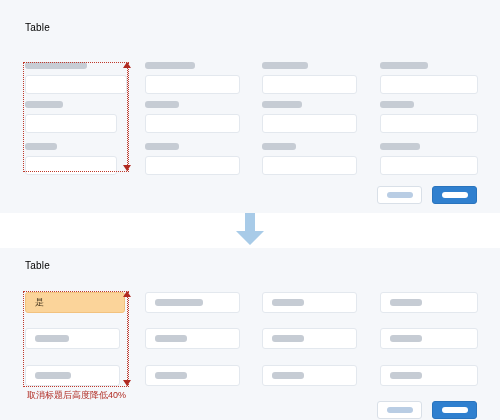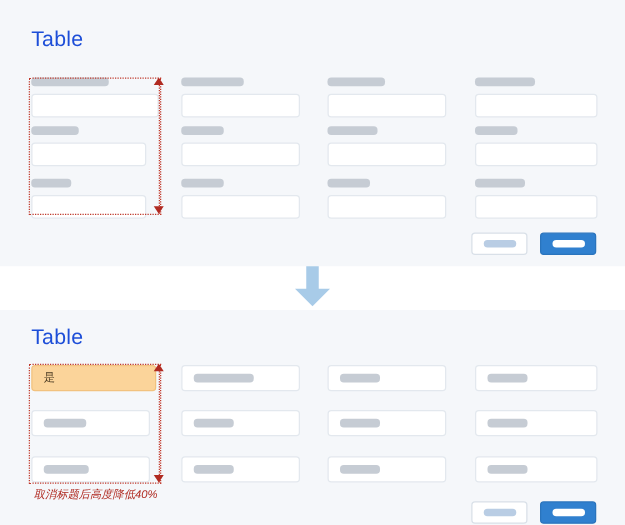--- a/index.html
+++ b/index.html
@@ -15,22 +15,22 @@
     left:0;width:500px;
     background:#f5f7fa;
     box-sizing:border-box;
   }
   #panel-before{top:0;height:213px;}
   #panel-after{top:248px;height:172px;}
 
   .panel-title{
     position:absolute;
     left:25px;
-    font-size:17px;
-    color:#1d4ed8;
+    font-size:10px;
+    color:#000000;
     letter-spacing:.2px;
     font-weight:400;
   }
   #panel-before .panel-title{top:22px;}
   #panel-after .panel-title{top:12px;}
 
   
   .grid{position:absolute;left:0;top:0;width:500px;height:100%;}
   .cell{position:absolute;}
 
@@ -261,21 +261,21 @@
         <span class="inbar" style="width:32px;"></span>
       </div>
     </div>
 
   </div>
 
   <div class="measure-box" style="left:23px;top:43px;width:106px;height:96px;"></div>
   <div class="measure-line" style="left:127px;top:44px;height:94px;"></div>
   <div class="arrow-up" style="left:123px;top:43px;"></div>
   <div class="arrow-down" style="left:123px;top:132px;"></div>
-  <div class="measure-note" style="left:27px;top:141px;font-style:italic;">取消标题后高度降低40%</div>
+  <div class="measure-note" style="left:27px;top:141px;">取消标题后高度降低40%</div>
 
   <div class="btn secondary" style="left:377px;top:153px;">
     <span class="bar"></span>
   </div>
   <div class="btn primary" style="left:432px;top:153px;">
     <span class="bar"></span>
   </div>
 
 </section>
 

